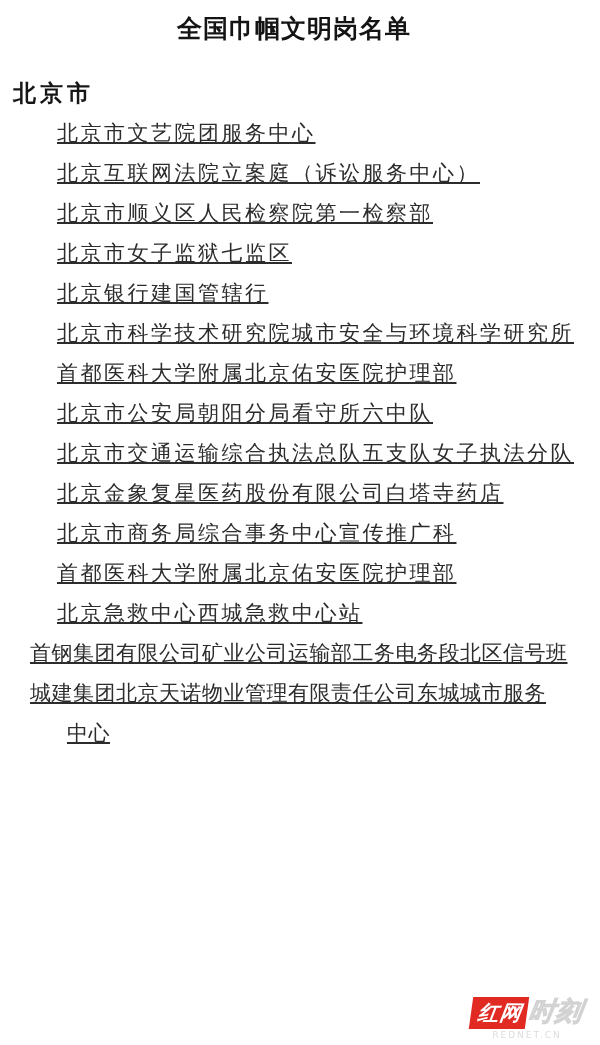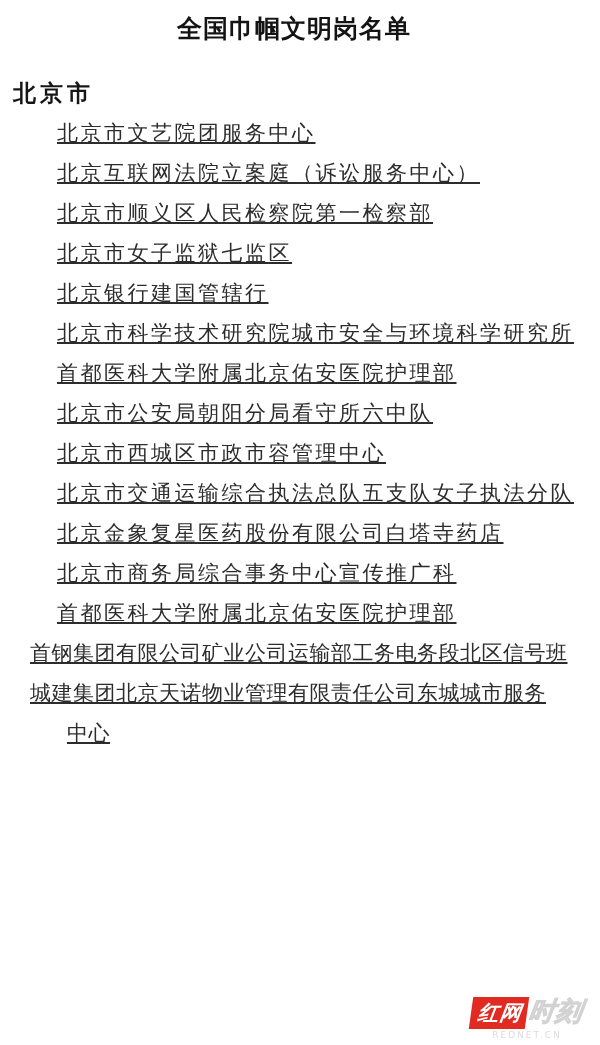--- a/index.html
+++ b/index.html
@@ -143,33 +143,33 @@
       <li>
         <span>北京市科学技术研究院城市安全与环境科学研究所</span>
       </li>
       <li>
         <span>首都医科大学附属北京佑安医院护理部</span>
       </li>
       <li>
         <span>北京市公安局朝阳分局看守所六中队</span>
       </li>
       <li>
-        <span>北京市西城区市政市容管理中心</span>
-      </li>
-      <li>
         <span>北京市交通运输综合执法总队五支队女子执法分队</span>
       </li>
       <li>
         <span>北京金象复星医药股份有限公司白塔寺药店</span>
       </li>
       <li>
         <span>北京市商务局综合事务中心宣传推广科</span>
       </li>
       <li>
         <span>首都医科大学附属北京佑安医院护理部</span>
+      </li>
+      <li>
+        <span>北京急救中心西城急救中心站</span>
       </li>
       <li class="long">
         <span>首钢集团有限公司矿业公司运输部工务电务段北区信号班</span>
       </li>
       <li class="long">
         <span>城建集团北京天诺物业管理有限责任公司东城城市服务
 中心</span>
       </li>
     </ul>
 

